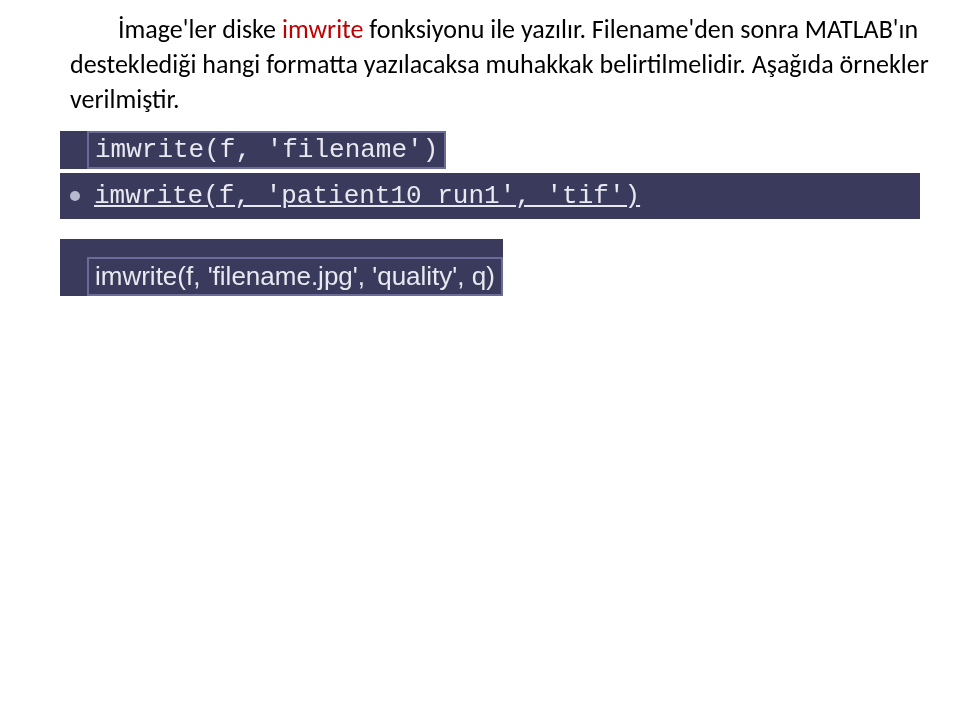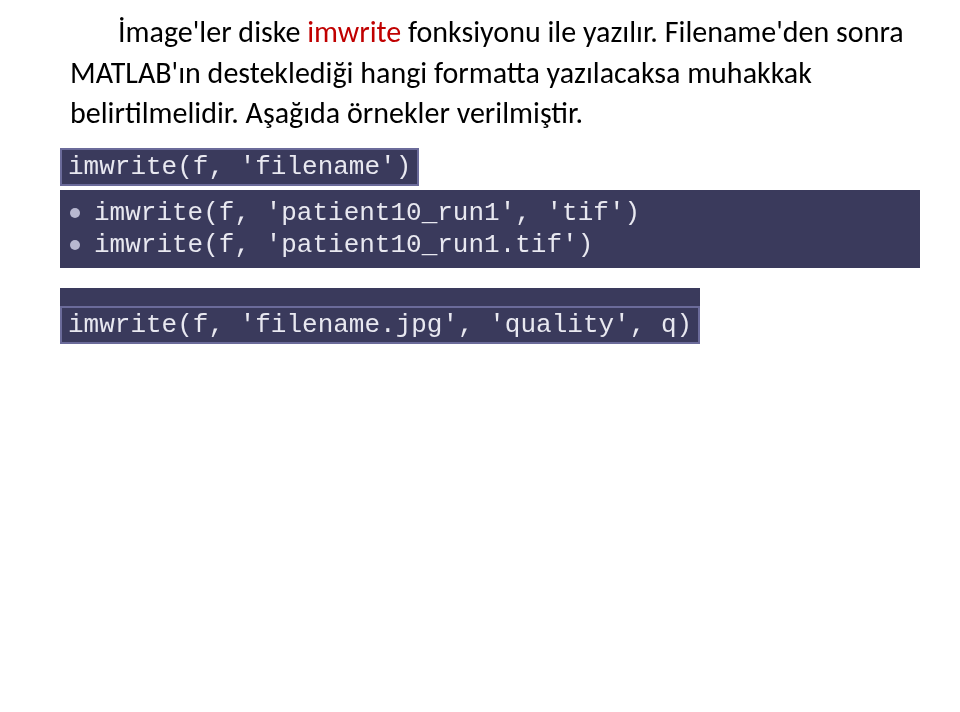--- a/index.html
+++ b/index.html
@@ -15,21 +15,21 @@
     padding: 12px 30px 0 30px;
     box-sizing: border-box;
   }
   .title {
     color: #c00000;
     font-size: 34px;
     font-weight: bold;
     margin: 0 0 8px 0;
   }
   .body-text {
-    font-size: 30px;
+    font-size: 26px;
     line-height: 1.35;
     color: #000;
     margin: 0 0 0 40px;
   }
   .red { color: #c00000; }
   .code-area {
     margin-top: 14px;
     margin-left: 30px;
     margin-right: 30px;
   }
@@ -40,51 +40,53 @@
     font-family: "Courier New", monospace;
     font-size: 26px;
     color: #e8e8f0;
     background: #3a3a5c;
     margin-bottom: 6px;
   }
   .syntax-box2 {
     border: 2px solid #6b6b9a;
     padding: 2px 6px;
     display: inline-block;
-    font-family: Liberation Mono, monospace;
+    font-family: Liberation Sans, sans-serif;
     font-size: 26px;
     color: #e8e8f0;
     background: #3a3a5c;
     margin-top: 18px;
   }
   .code-block {
     background: #3a3a5c;
     color: #e8e8f0;
     font-family: "Courier New", monospace;
     font-size: 26px;
     padding: 6px 10px 6px 4px;
     width: 860px;
     box-sizing: border-box;
+    text-decoration: underline;
   }
   .bullet-line {
     display: flex;
     align-items: center;
     margin: 2px 0;
   }
   .bullet-dot {
     width: 10px;
     height: 10px;
     background: #b8b8d0;
     border-radius: 50%;
     margin: 0 14px 0 6px;
     flex-shrink: 0;
   }
   .snippet-box {
     background: #3a3a5c;
     display: inline-block;
+    padding-left: 27px;
   }
 </style>
 </head>
 <body>
 
 <div class="slide">
 
   <p class="body-text">
     <span style="display:inline-block;width:48px;"></span><span>İmage'ler diske </span><span class="red">imwrite </span><span>fonksiyonu ile yazılır. Filename'den sonra MATLAB'ın desteklediği hangi formatta yazılacaksa muhakkak belirtilmelidir. Aşağıda örnekler verilmiştir.</span>
   </p>
@@ -94,23 +96,19 @@
   <div class="code-area">
     <div class="snippet-box">
       <div class="syntax-box" style="margin-bottom:0;">imwrite(f, 'filename')</div>
     </div>
 
     <div class="code-block" style="margin-top:4px;">
       <div class="bullet-line">
         <span class="bullet-dot"></span>
         <span>imwrite(f, 'patient10_run1', 'tif')</span>
       </div>
-      <div class="bullet-line">
-        <span class="bullet-dot"></span>
-        <span>imwrite(f, 'patient10_run1.tif')</span>
-      </div>
     </div>
 
     <div class="snippet-box" style="margin-top:20px;">
       <div class="syntax-box2">imwrite(f, 'filename.jpg', 'quality', q)</div>
     </div>
   </div>
 </div>
 
 </body></html>

